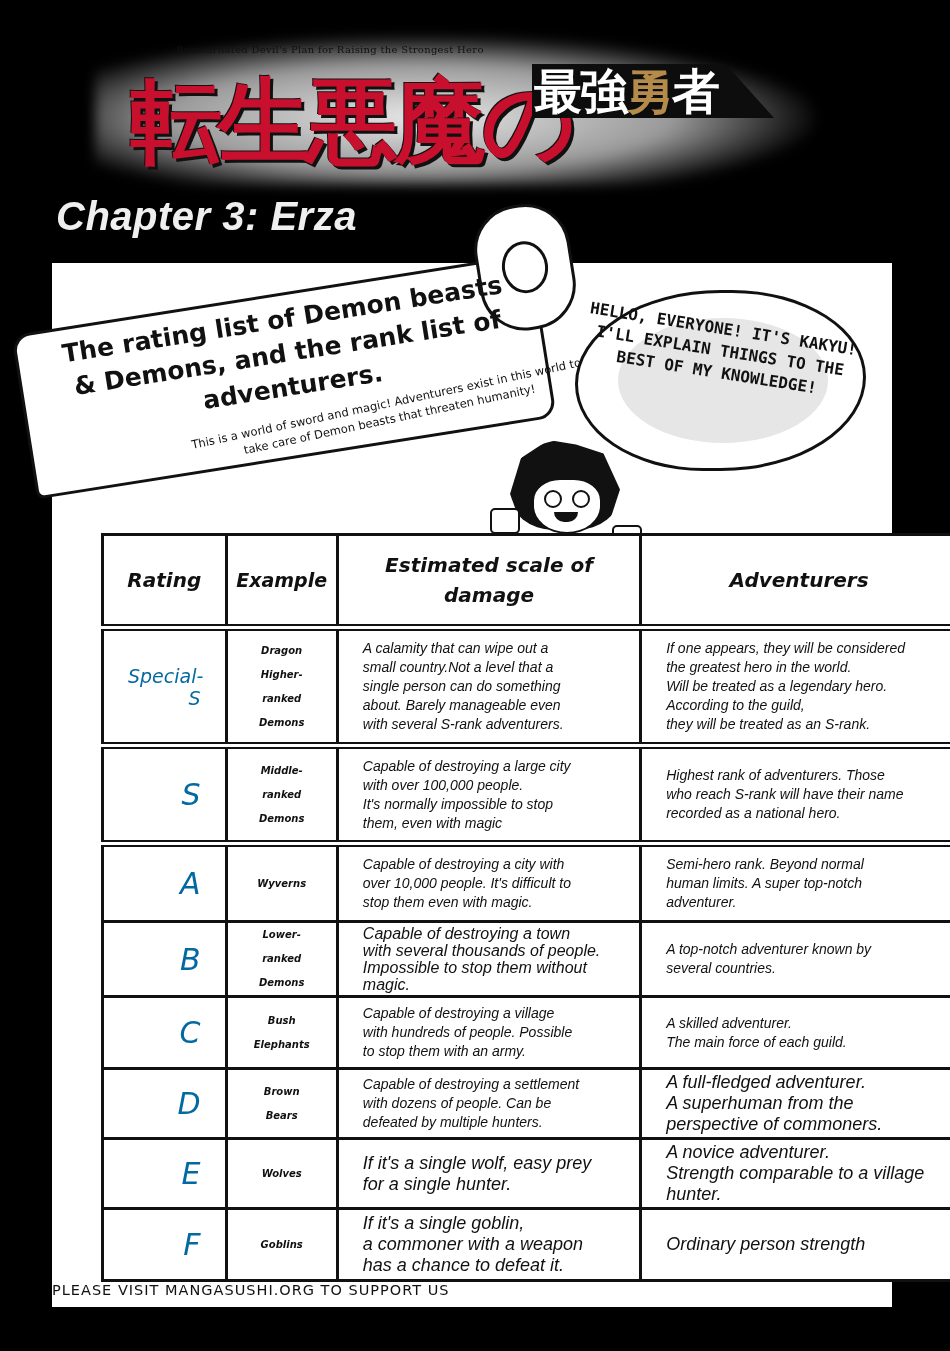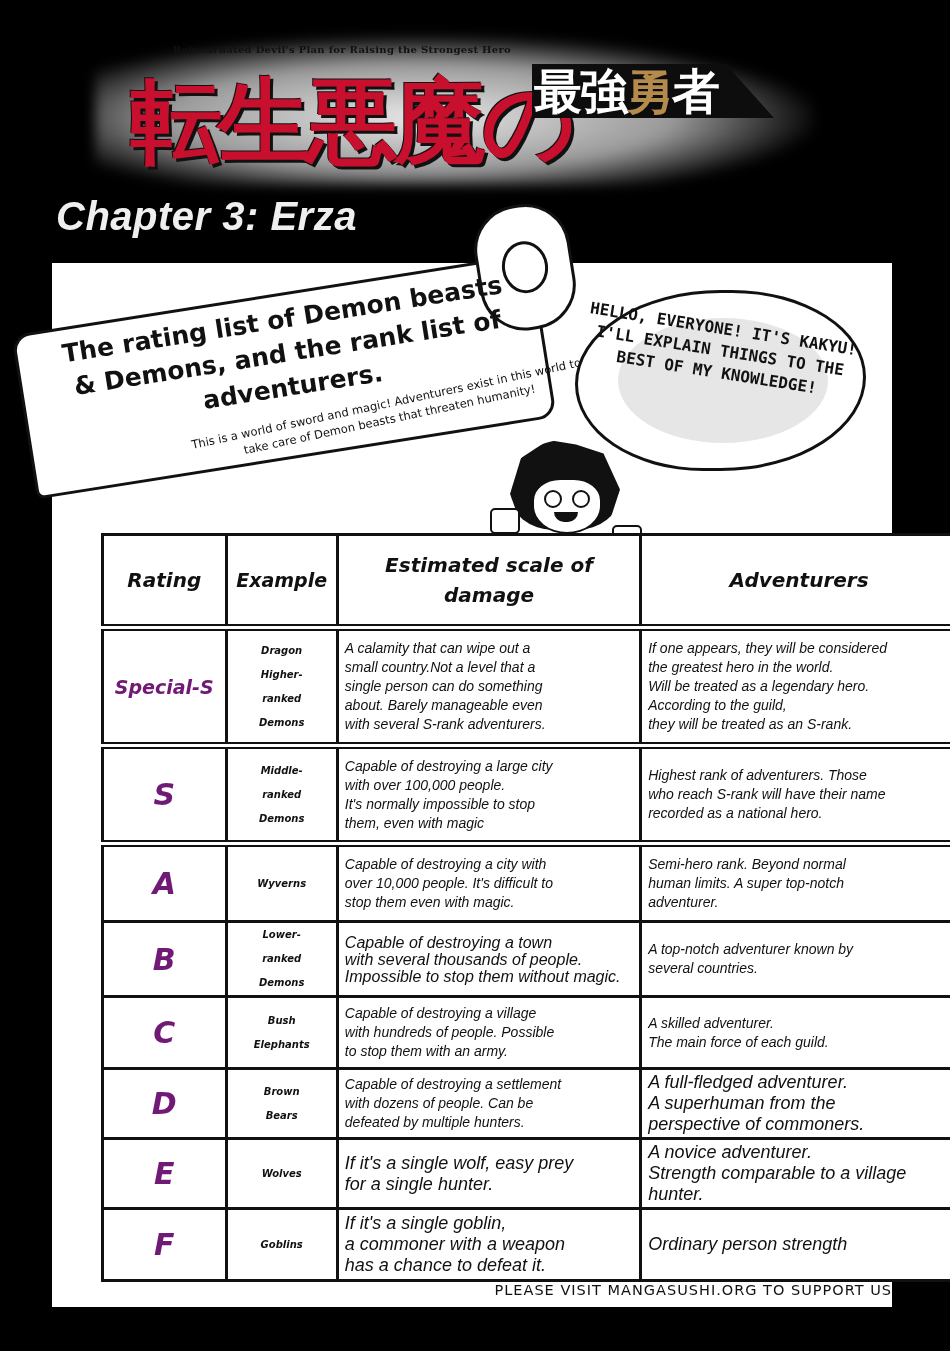--- a/index.html
+++ b/index.html
@@ -7,22 +7,22 @@
       width:950px; height:1351px; background:#000; position:relative; overflow:hidden;
       font-family:"DejaVu Sans", sans-serif;
     }
     
     .logo-glow {
       position:absolute; left:95px; top:35px; width:720px; height:150px;
       background:radial-gradient(ellipse at 45% 55%, #e8e8e8 0%, #9a9a9a 45%, rgba(0,0,0,0) 72%);
       filter:blur(6px);
     }
     .logo-subtitle {
-      position:absolute; left:132px; top:44px; width:420px; text-align:center;
-      font-family:"DejaVu Serif", serif; font-weight:bold; font-size:10px; color:#111; letter-spacing:0.3px;
+      position:absolute; left:120px; top:44px; width:420px; text-align:center;
+      font-family:"DejaVu Serif", serif; font-weight:normal; font-size:10px; color:#111; letter-spacing:0.3px;
     }
     .logo-main {
       position:absolute; left:130px; top:66px; font-family:"DejaVu Serif", serif; font-weight:bold;
       font-size:92px; line-height:110px; color:#c8102e; letter-spacing:-4px;
       text-shadow:3px 3px 0 #111, -1px -1px 0 #111;
     }
     .logo-side { position:absolute; left:532px; top:62px; width:250px; height:118px; }
     .logo-side-row {
       position:absolute; left:0; height:54px; background:#0d0d0d;
       font-family:"DejaVu Serif", serif; font-weight:bold; font-size:48px; line-height:54px;
@@ -98,49 +98,49 @@
     .chibi .mouth { position:absolute; left:20px; top:32px; width:24px; height:10px; background:#111; border-radius:0 0 12px 12px; }
     .hand { position:absolute; width:26px; height:22px; background:#fff; border:2px solid #111; border-radius:5px; }
     .hand.l { left:490px; top:508px; }
     .hand.r { left:612px; top:525px; }
 
     
     .rank-table {
       position:absolute; left:101px; top:533px; width:858px; border-collapse:collapse;
       table-layout:fixed; background:#fff;
     }
-    .rank-table td, .rank-table th { border:3.5px solid #111; padding:0 6px; vertical-align:middle; }
+    .rank-table td, .rank-table th { border:3.5px solid #111; padding:0 24px; vertical-align:middle; }
     .rank-table th {
       font-family:"DejaVu Sans", sans-serif; font-weight:bold; font-style:italic; font-size:20px;
       color:#111; height:88px; text-align:center; line-height:30px; padding:0 4px;
     }
     .rank-table th.example-h { font-size:19px; }
     .col-rating { width:101px; }
     .col-example { width:91px; }
     .col-damage { width:248px; }
     .col-adv { width:259px; }
     .cell-rating {
-      text-align:center; font-family:"DejaVu Sans", sans-serif; font-weight:bold; font-style:italic;
-      font-size:30px; color:#701a75;
+      text-align:right; font-family:"DejaVu Sans", sans-serif; font-weight:normal; font-style:italic;
+      font-size:30px; color:#0369a1;
     }
     .cell-rating.small { font-size:19px; }
     .cell-example {
       text-align:center; font-family:"DejaVu Sans", sans-serif; font-weight:bold; font-style:italic;
       font-size:10px; line-height:24px; color:#111; white-space:pre-line; padding:0 2px !important;
     }
     .cell-text {
       font-family:"Liberation Sans", sans-serif; font-style:italic; font-size:14px; line-height:19px;
       color:#111; white-space:pre-line;
     }
     .cell-text.sm { font-size:16px; line-height:17px; }
     .cell-text.lg { font-size:18px; line-height:21px; }
     .row-double td { border-top:7px double #111; }
 
     .footer-note {
-      position:absolute; left:52px; top:1282px; width:840px; text-align:right;
+      position:absolute; left:52px; top:1282px; width:840px; text-align:left;
       font-family:"DejaVu Sans", sans-serif; font-size:14.5px; color:#111; letter-spacing:1px;
       text-transform:uppercase;
     }
   </style>
 </head>
 <body>
 
 <div class="logo-glow"></div>
 <div class="logo-subtitle">Reincarnated Devil's Plan for Raising the Strongest Hero</div>
 <div class="logo-main">転生悪魔の</div>

